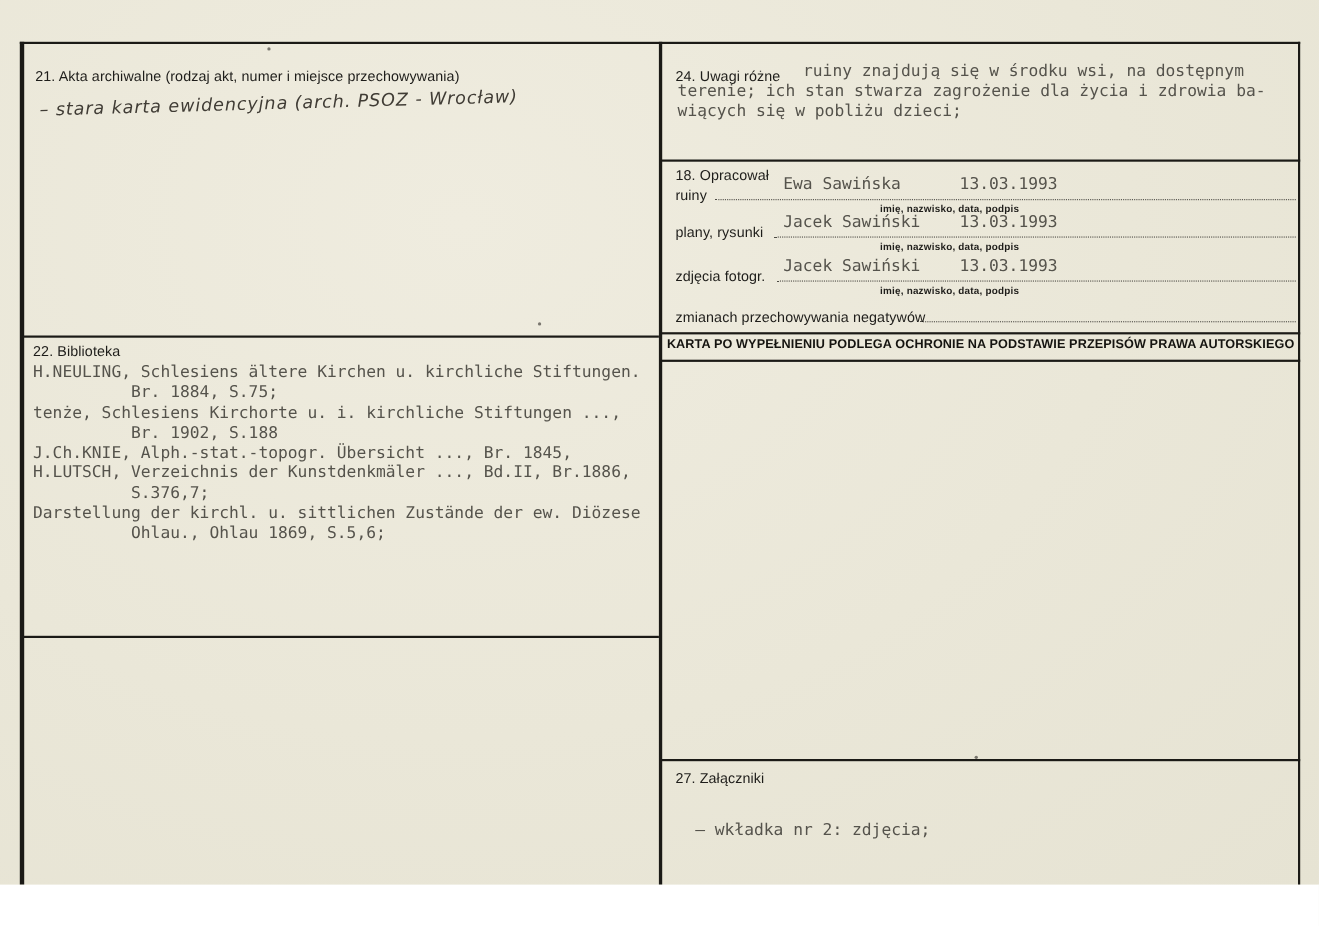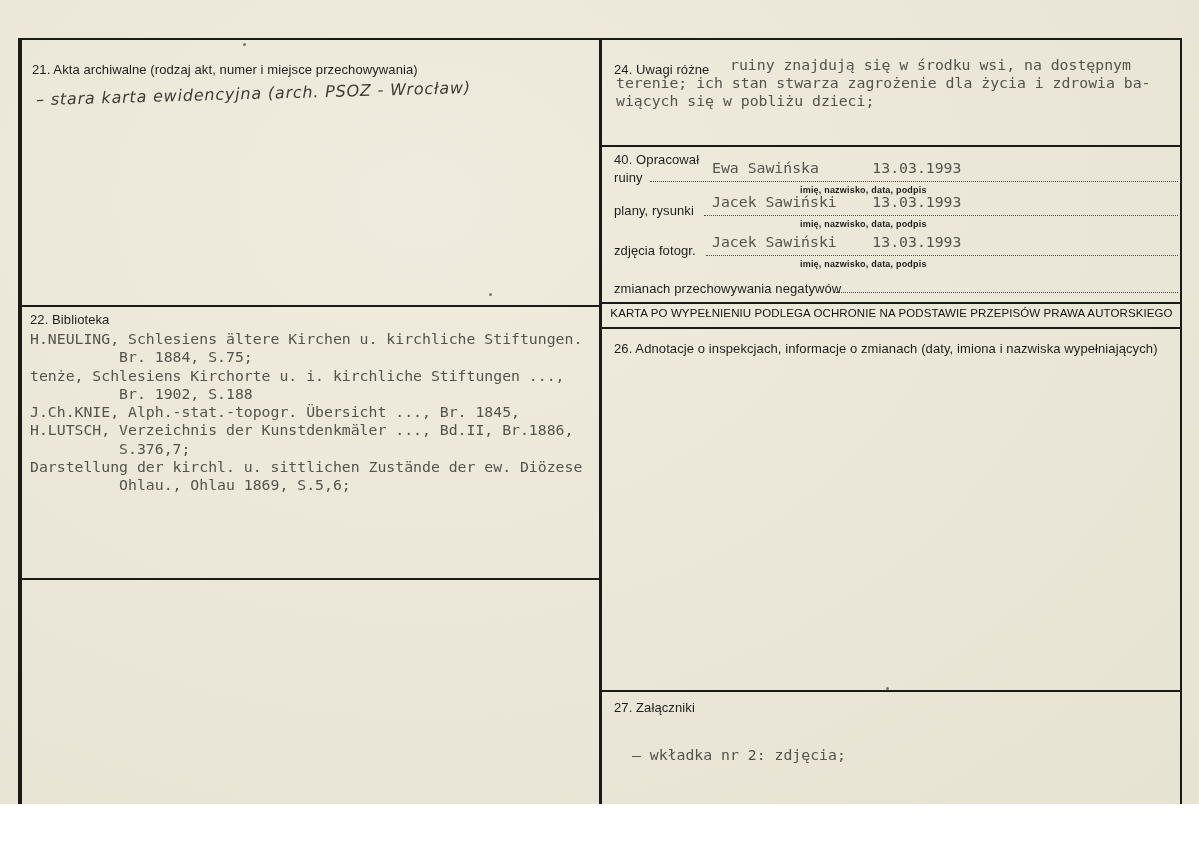--- a/index.html
+++ b/index.html
@@ -27,21 +27,21 @@
     font-style:italic; font-size:16px; color:#403c35;
     letter-spacing:0.8px; transform:rotate(-1.6deg); white-space:nowrap;
   }
   .dotted { position:absolute; border-bottom:1.6px dotted #4c4a44; height:11px; }
   .caption {
     position:absolute; font-size:9px; font-weight:bold; color:#1e1d1a;
     width:220px; text-align:left; letter-spacing:0.2px; white-space:nowrap;
   }
   .notice {
     position:absolute; left:601px; width:581px; text-align:center;
-    font-size:11.5px; font-weight:normal; color:#151410; letter-spacing:0.1px;
+    font-size:11.5px; font-weight:bold; color:#151410; letter-spacing:0.1px;
     white-space:nowrap;
   }
   .speck { position:absolute; background:#3a3832; border-radius:50%; opacity:0.65; }
 </style>
 </head>
 <body>
 
 <div class="page">
 
   <div class="rule" style="left:18px;top:38px;width:1164px;height:2px"></div>
@@ -77,21 +77,21 @@
           S.376,7;
 Darstellung der kirchl. u. sittlichen Zustände der ew. Diözese
           Ohlau., Ohlau 1869, S.5,6;</div>
 
 
   <div class="typed" style="left:616px;top:56px;text-indent:114px;line-height:18px">ruiny znajdują się w środku wsi, na dostępnym
 terenie; ich stan stwarza zagrożenie dla życia i zdrowia ba-
 wiących się w pobliżu dzieci;</div>
   <div class="label" style="left:614px;top:62px">24. Uwagi różne</div>
 
-  <div class="label" style="left:614px;top:152px">40. Opracował</div>
+  <div class="label" style="left:614px;top:152px">18. Opracował</div>
 
   <div class="typed" style="left:712px;top:159px">Ewa Sawińska      13.03.1993</div>
   <div class="label" style="left:614px;top:170px">ruiny</div>
   <div class="dotted" style="left:650px;top:171px;width:528px"></div>
   <div class="caption" style="left:800px;top:185px">imię, nazwisko, data, podpis</div>
 
   <div class="typed" style="left:712px;top:193px">Jacek Sawiński    13.03.1993</div>
   <div class="label" style="left:614px;top:203px">plany, rysunki</div>
   <div class="dotted" style="left:704px;top:205px;width:474px"></div>
   <div class="caption" style="left:800px;top:219px">imię, nazwisko, data, podpis</div>
@@ -99,18 +99,17 @@
   <div class="typed" style="left:712px;top:233px">Jacek Sawiński    13.03.1993</div>
   <div class="label" style="left:614px;top:243px">zdjęcia fotogr.</div>
   <div class="dotted" style="left:706px;top:245px;width:472px"></div>
   <div class="caption" style="left:800px;top:259px">imię, nazwisko, data, podpis</div>
 
   <div class="label" style="left:614px;top:281px">zmianach przechowywania negatywów</div>
   <div class="dotted" style="left:836px;top:282px;width:342px"></div>
 
   <div class="notice" style="top:307px">KARTA PO WYPEŁNIENIU PODLEGA OCHRONIE NA PODSTAWIE PRZEPISÓW PRAWA AUTORSKIEGO</div>
 
-  <div class="label" style="left:614px;top:341px">26. Adnotacje o inspekcjach, informacje o zmianach (daty, imiona i nazwiska wypełniających)</div>
 
   <div class="label" style="left:614px;top:700px">27. Załączniki</div>
   <div class="typed" style="left:632px;top:746px">– wkładka nr 2: zdjęcia;</div>
 
 </div>
 
 </body></html>

